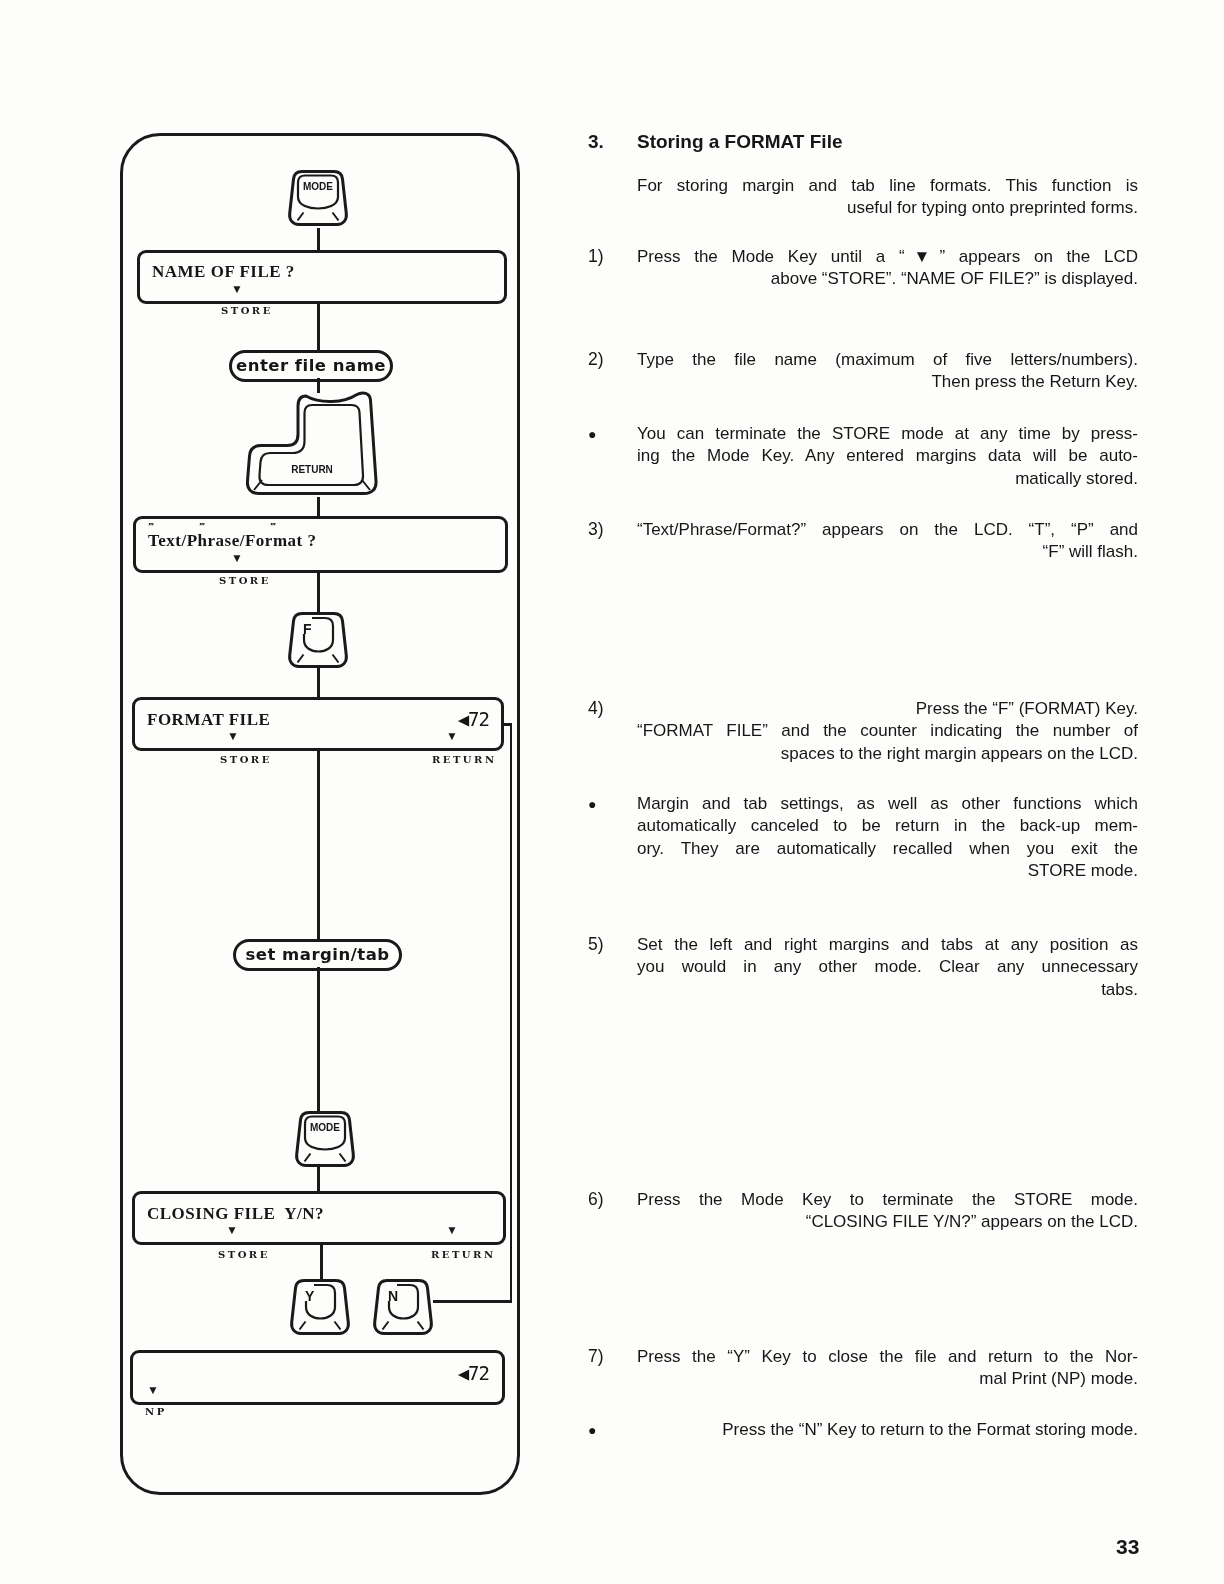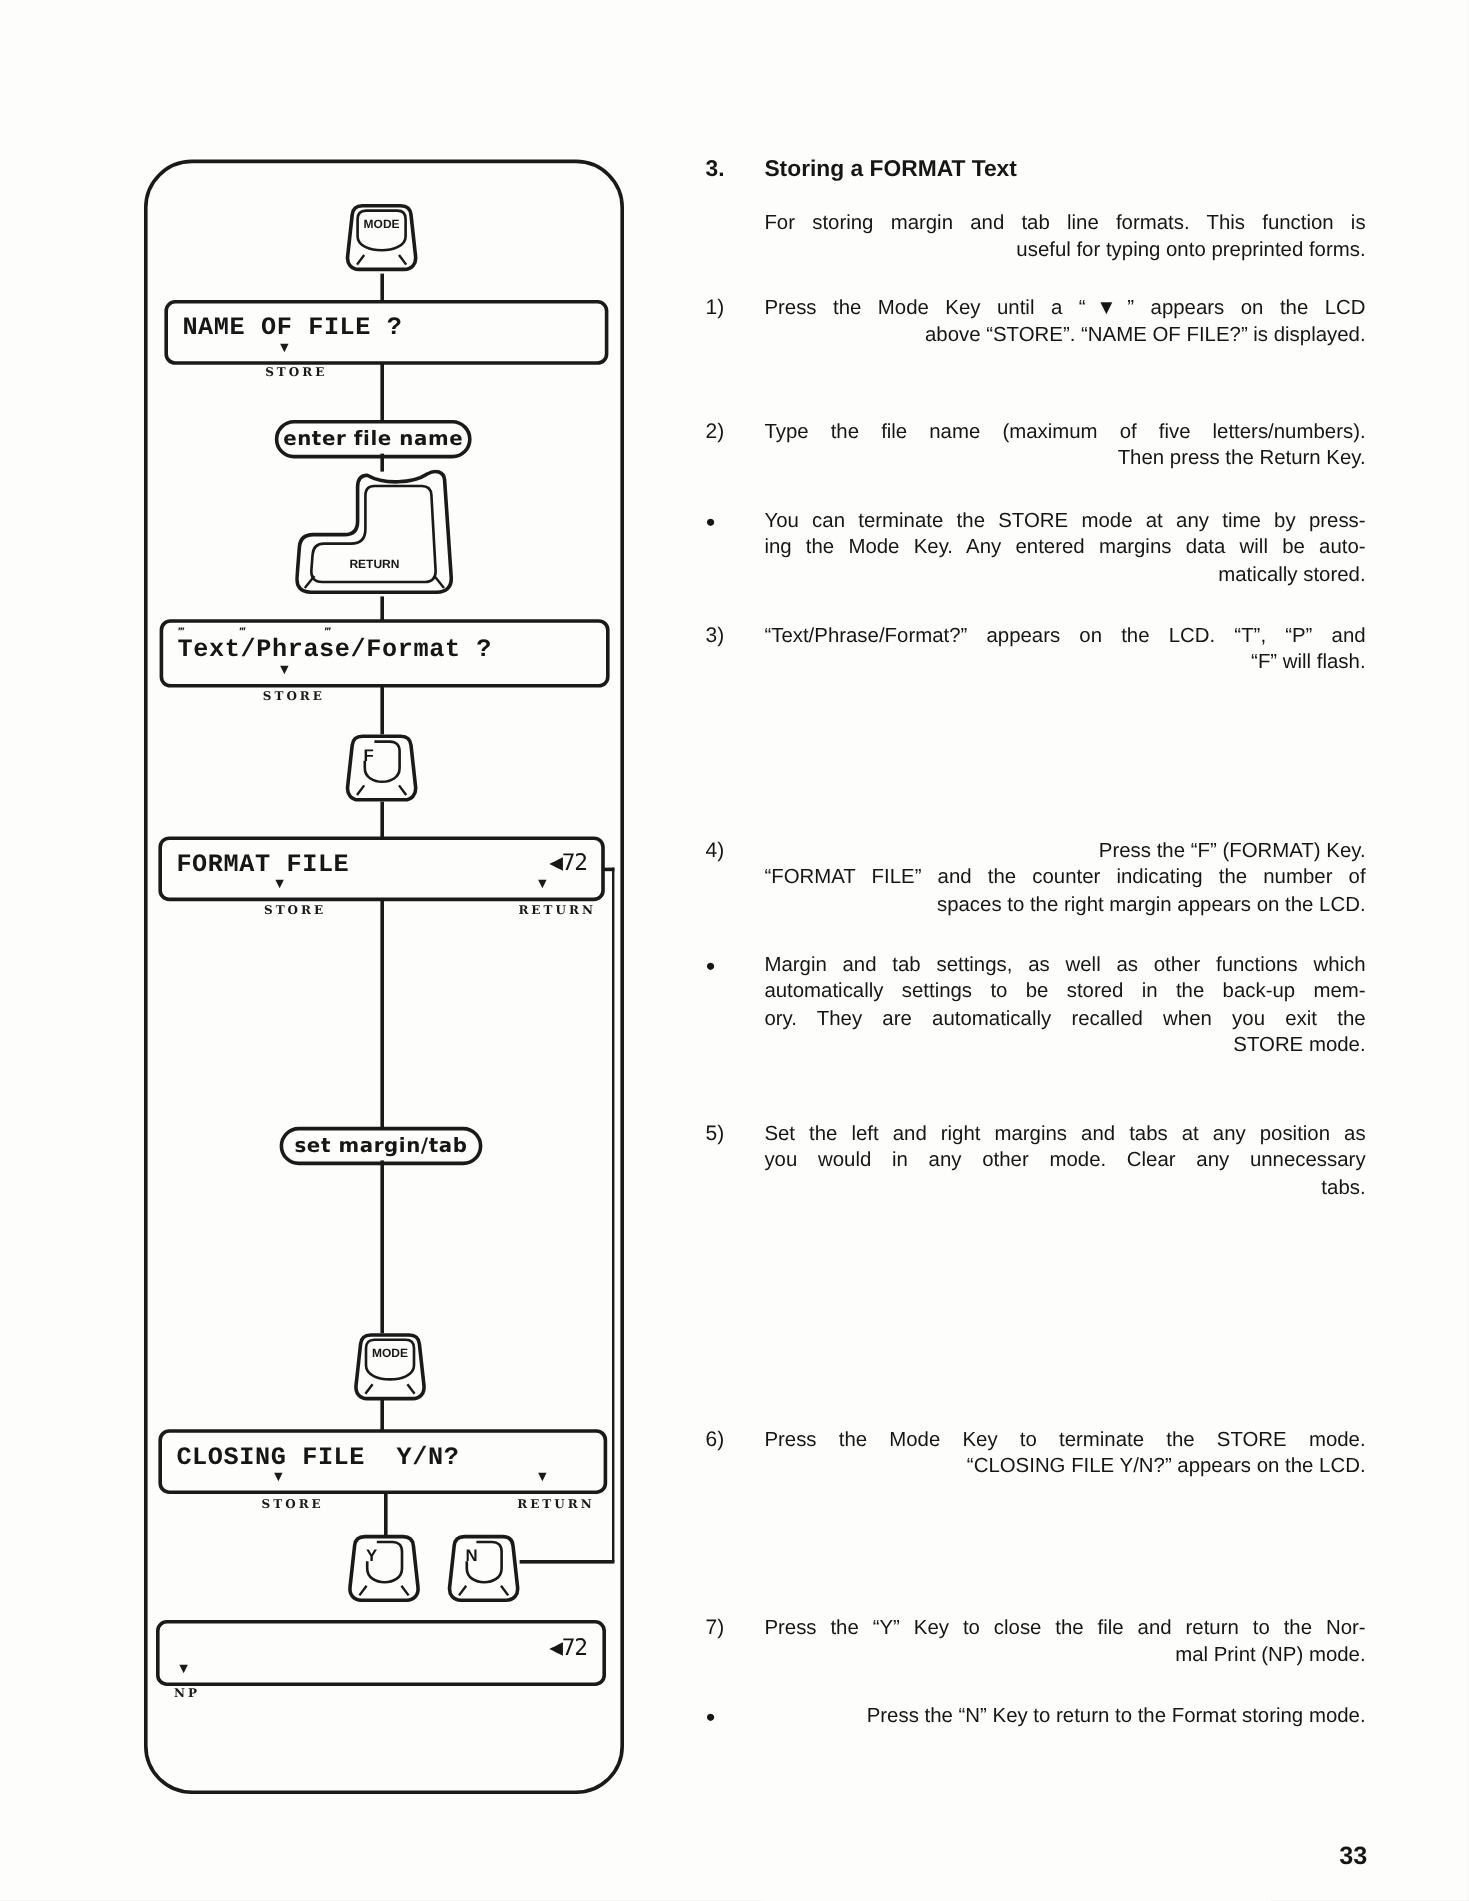--- a/index.html
+++ b/index.html
@@ -4,22 +4,22 @@
 <style>
   html,body{margin:0;padding:0;background:#e8e8e8;}
   .page{position:relative;width:1224px;height:1584px;background:#fdfdfc;color:#161616;
         font-family:"Liberation Sans",sans-serif;overflow:hidden;}
   .abs{position:absolute;}
   
   .panel{border:3px solid #1a1a1a;border-radius:40px;background:transparent;}
   .vline{width:2.5px;background:#1a1a1a;}
   .hline{height:2.5px;background:#1a1a1a;}
   .lcd{border:3px solid #1a1a1a;border-radius:9px;background:#fdfdfc;}
-  .lcd-text{position:absolute;font-family:Liberation Mono, monospace;font-weight:bold;
-            font-size:21px;letter-spacing:.5px;white-space:pre;}
+  .lcd-text{position:absolute;font-family:Liberation Serif, serif;font-weight:bold;
+            font-size:17px;letter-spacing:.5px;white-space:pre;}
   .lcd-counter{position:absolute;font-family:"DejaVu Sans Mono",monospace;font-weight:normal;
             font-size:19px;letter-spacing:-1px;}
   .tri{position:absolute;font-size:12px;color:#1a1a1a;line-height:12px;}
   .flash{position:absolute;font-size:9px;font-weight:bold;letter-spacing:0;color:#1a1a1a;}
   .sublabel{font-family:"DejaVu Serif",serif;font-weight:bold;font-size:10px;
             letter-spacing:2.5px;color:#1a1a1a;white-space:pre;}
   .oval{border:3px solid #1a1a1a;border-radius:20px;text-align:center;
         font-family:"DejaVu Sans",sans-serif;font-weight:bold;font-size:16.5px;letter-spacing:.5px;}
   .ko{fill:#fdfdfc;stroke:#1a1a1a;stroke-width:3;}
   .ki{fill:none;stroke:#1a1a1a;stroke-width:2.2;}
@@ -137,21 +137,21 @@
     <text x="16" y="23" class="kletter">N</text>
   </svg>
 
   <div class="lcd abs" style="left:130px;top:1350px;width:369px;height:49px">
     <div class="lcd-counter" style="right:13px;top:9px">◀72</div>
     <span class="tri" style="left:14px;top:31px">▼</span>
   </div>
   <div class="sublabel abs" style="left:145px;top:1406px">NP</div>
 
   <div class="abs heading" style="left:588px;top:131px">3.</div>
-  <div class="abs heading" style="left:637px;top:131px">Storing a FORMAT Text</div>
+  <div class="abs heading" style="left:637px;top:131px">Storing a FORMAT File</div>
 
   <div class="abs" style="left:637px;top:175px">
     <div class="body-line stretch">For storing margin and tab line formats. This function is</div>
     <div class="body-line">useful for typing onto preprinted forms.</div>
   </div>
 
   <div class="abs" id="items" style="left:588px;top:0;width:552px;height:1584px">
       <div class="item" style="top: 246px;">
         <span class="marker">1)</span>
         <div class="txt">
@@ -199,21 +199,21 @@
             <div class="body-line stretch">“FORMAT FILE” and the counter indicating the number of</div>
             <div class="body-line">spaces to the right margin appears on the LCD.</div>
           </div>
         </div>
       </div>
       <div class="item" style="top: 793px;">
         <span class="marker bullet">●</span>
         <div class="txt">
           <div class="para">
             <div class="body-line stretch">Margin and tab settings, as well as other functions which</div>
-            <div class="body-line stretch">automatically settings to be stored in the back-up mem-</div>
+            <div class="body-line stretch">automatically canceled to be return in the back-up mem-</div>
             <div class="body-line stretch">ory. They are automatically recalled when you exit the</div>
             <div class="body-line">STORE mode.</div>
           </div>
         </div>
       </div>
       <div class="item" style="top: 934px;">
         <span class="marker">5)</span>
         <div class="txt">
           <div class="para">
             <div class="body-line stretch">Set the left and right margins and tabs at any position as</div>

